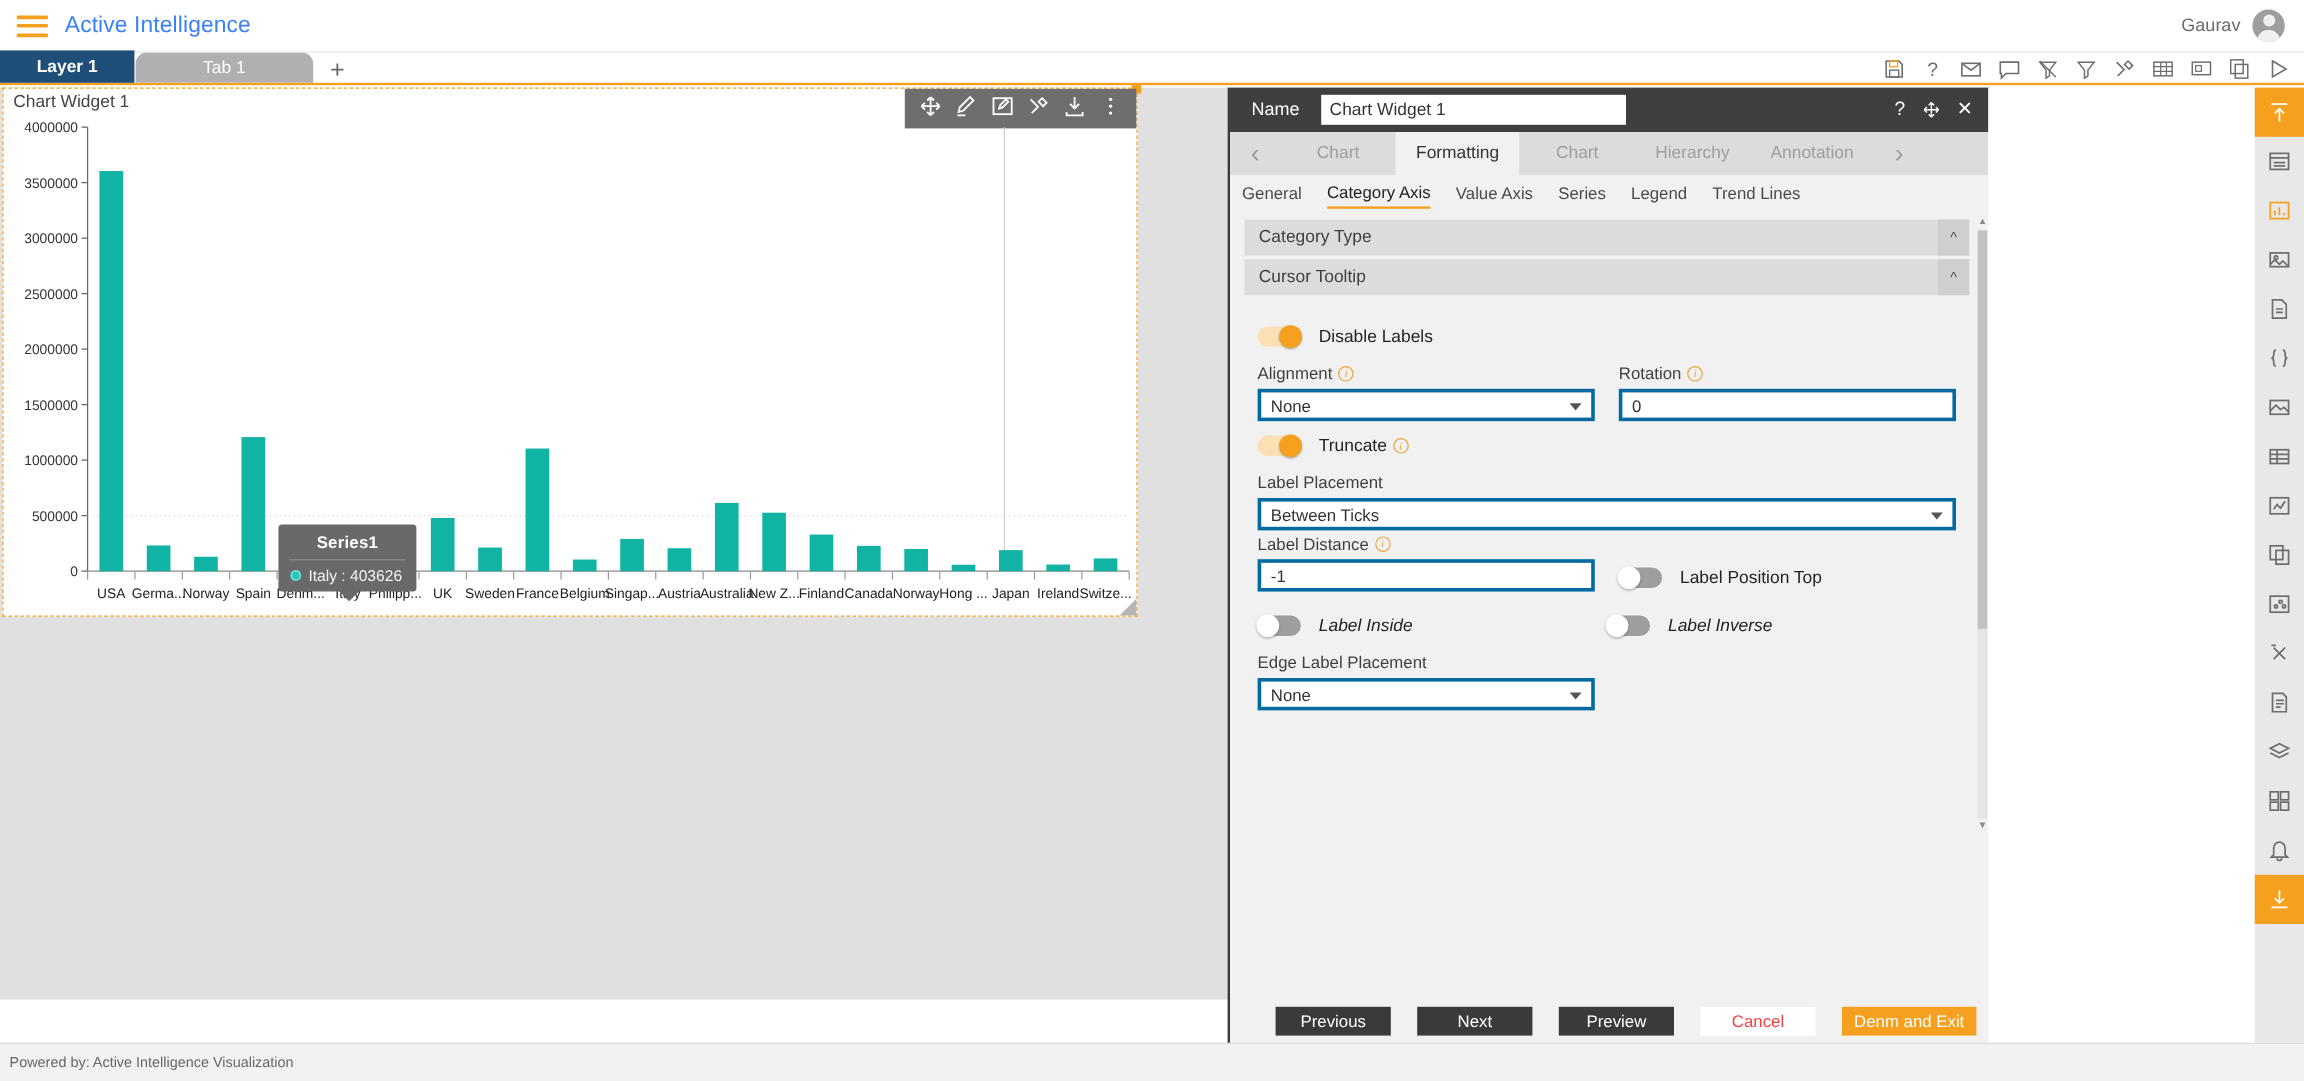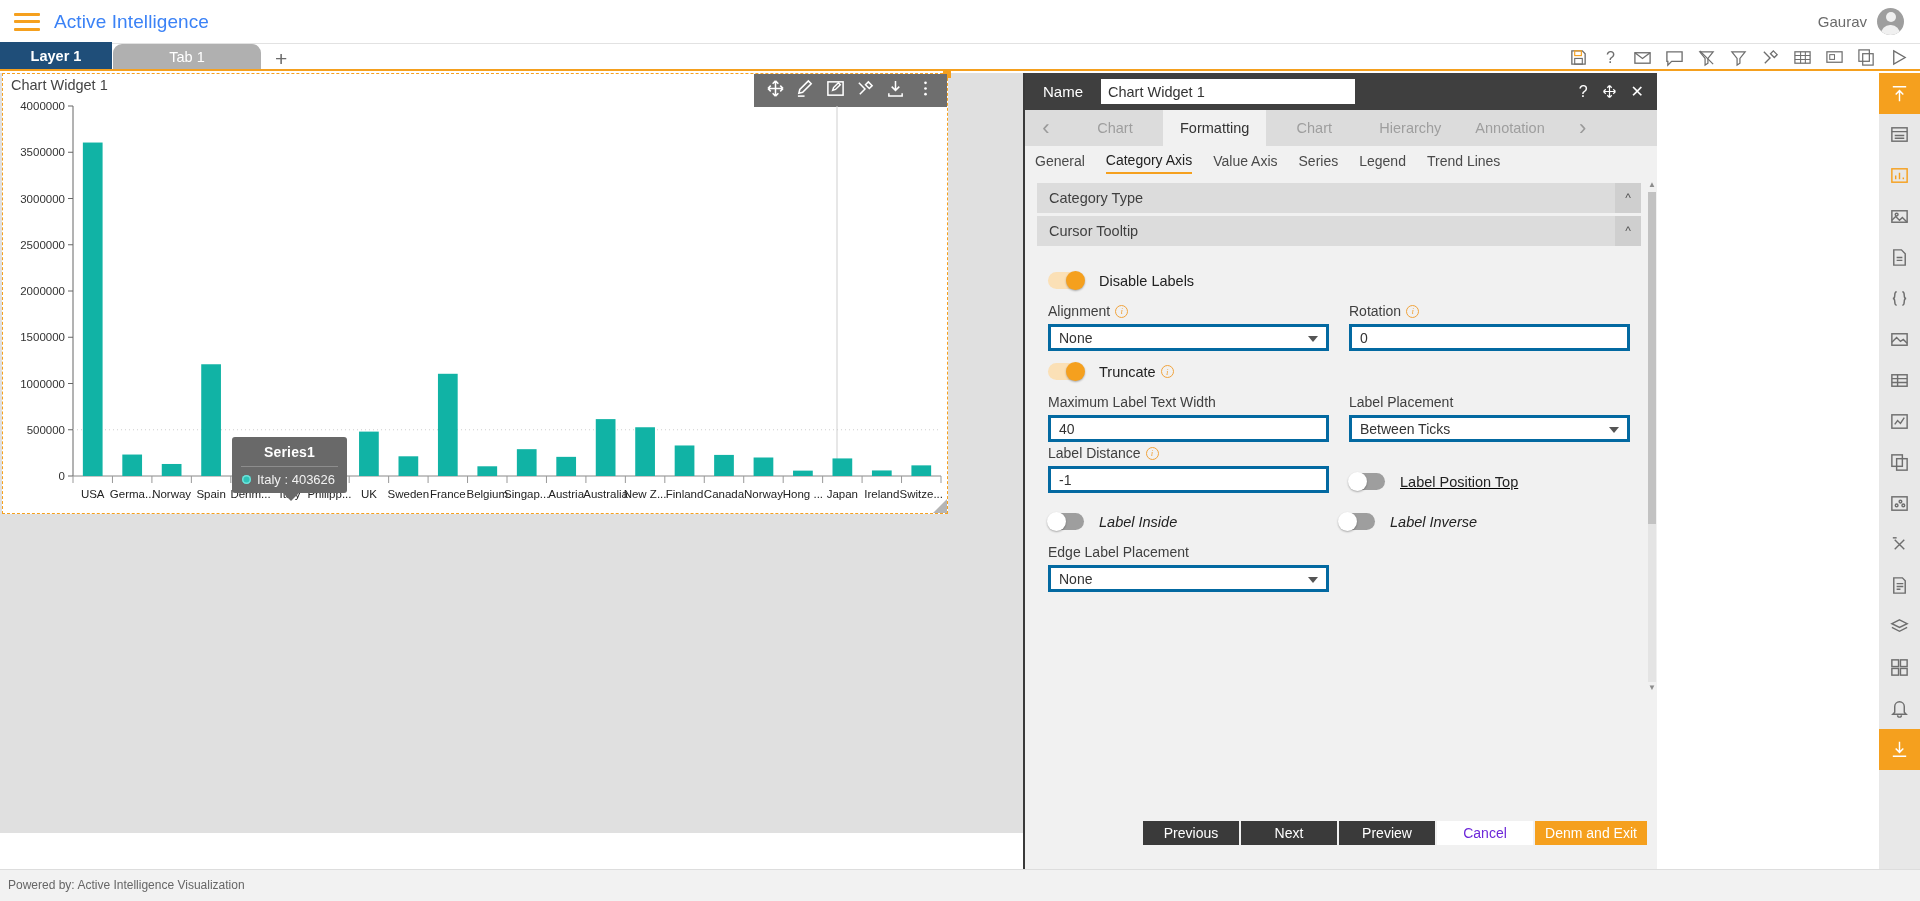--- a/index.html
+++ b/index.html
@@ -177,28 +177,28 @@
 
   .panel-scrollbar {
     position: absolute; right: 2px; top: 0px; width: 10px; height: 515px; background: #f1f1f1;
   }
   .panel-scrollbar .track { position: absolute; left: 1px; top: 12px; width: 8px; height: 490px; background: #e4e4e4; }
   .panel-scrollbar .thumb { position: absolute; left: 1px; top: 12px; width: 8px; height: 332px; background: #c2c2c2; }
   .panel-scrollbar .ar { position: absolute; left: 1px; width: 8px; height: 10px; color: #8c8c8c; font-size: 8px; text-align: center; line-height: 10px; }
 
   .panel-footer {
     position: absolute; left: 0; bottom: 0; width: 634px; height: 60px; background: #f1f1f1;
-    display: flex; align-items: flex-start; justify-content: flex-end; gap: 2px; padding-right: 12px; padding-left: 44px;
+    display: flex; align-items: center; justify-content: flex-end; gap: 22px; padding-right: 12px; padding-left: 44px;
   }
   .btn {
     height: 24px; min-width: 96px; font-size: 14px; display: flex; align-items: center; justify-content: center;
     cursor: pointer; border: none; font-family: "Liberation Sans", sans-serif;
   }
   .btn-dark { background: #3a3a3a; color: #ffffff; }
-  .btn-light { background: #ffffff; color: #6d28d9; }
+  .btn-light { background: #ffffff; color: #ef4444; }
   .btn-orange { background: #f5a01e; color: #ffffff; min-width: 112px; }
 
   
   .rail {
     position: absolute; left: 1657px; top: 73px; width: 263px; height: 828px; background: #ffffff;
   }
   .rail-inner {
     position: absolute; right: 0; top: 0; width: 41px; height: 828px; background: #e8e8e8;
     display: flex; flex-direction: column; align-items: center; gap: 0px;
   }
@@ -516,45 +516,39 @@
           </div>
         <span class="toggle-label">
           <span>Truncate</span>
           <span class="info-i">i</span>
         </span>
       </div>
 
       <div class="form-row">
         <div class="form-col">
           <div class="field-label">
-            <span>Maximum Label Text Width</span>
-          </div>
-          <input class="txt-input" value="40" style="">
-        </div>
-        <div class="form-col">
-          <div class="field-label">
             <span>Label Placement</span>
           </div>
           <div class="sel-input">
             <span>Between Ticks</span>
             <span class="sel-caret"></span>
           </div>
         </div>
       </div>
 
       <div class="form-row" style="align-items:flex-end;">
         <div class="form-col">
           <div class="field-label">
             <span>Label Distance</span>
             <span class="info-i">i</span>
           </div>
           <input class="txt-input" value="-1" style="">
         </div>
         <div class="form-col">
-          <div style="display:flex;align-items:center;gap:15px;padding-bottom:3px;text-decoration:underline;">
+          <div style="display:flex;align-items:center;gap:15px;padding-bottom:3px;">
             <div class="toggle off">
                 <span class="knob"></span>
               </div>
             <span class="toggle-label">Label Position Top</span>
           </div>
         </div>
       </div>
 
       <div class="toggles-pair" style="margin:20px 0 14px 0;font-style:italic;">
         <div>

